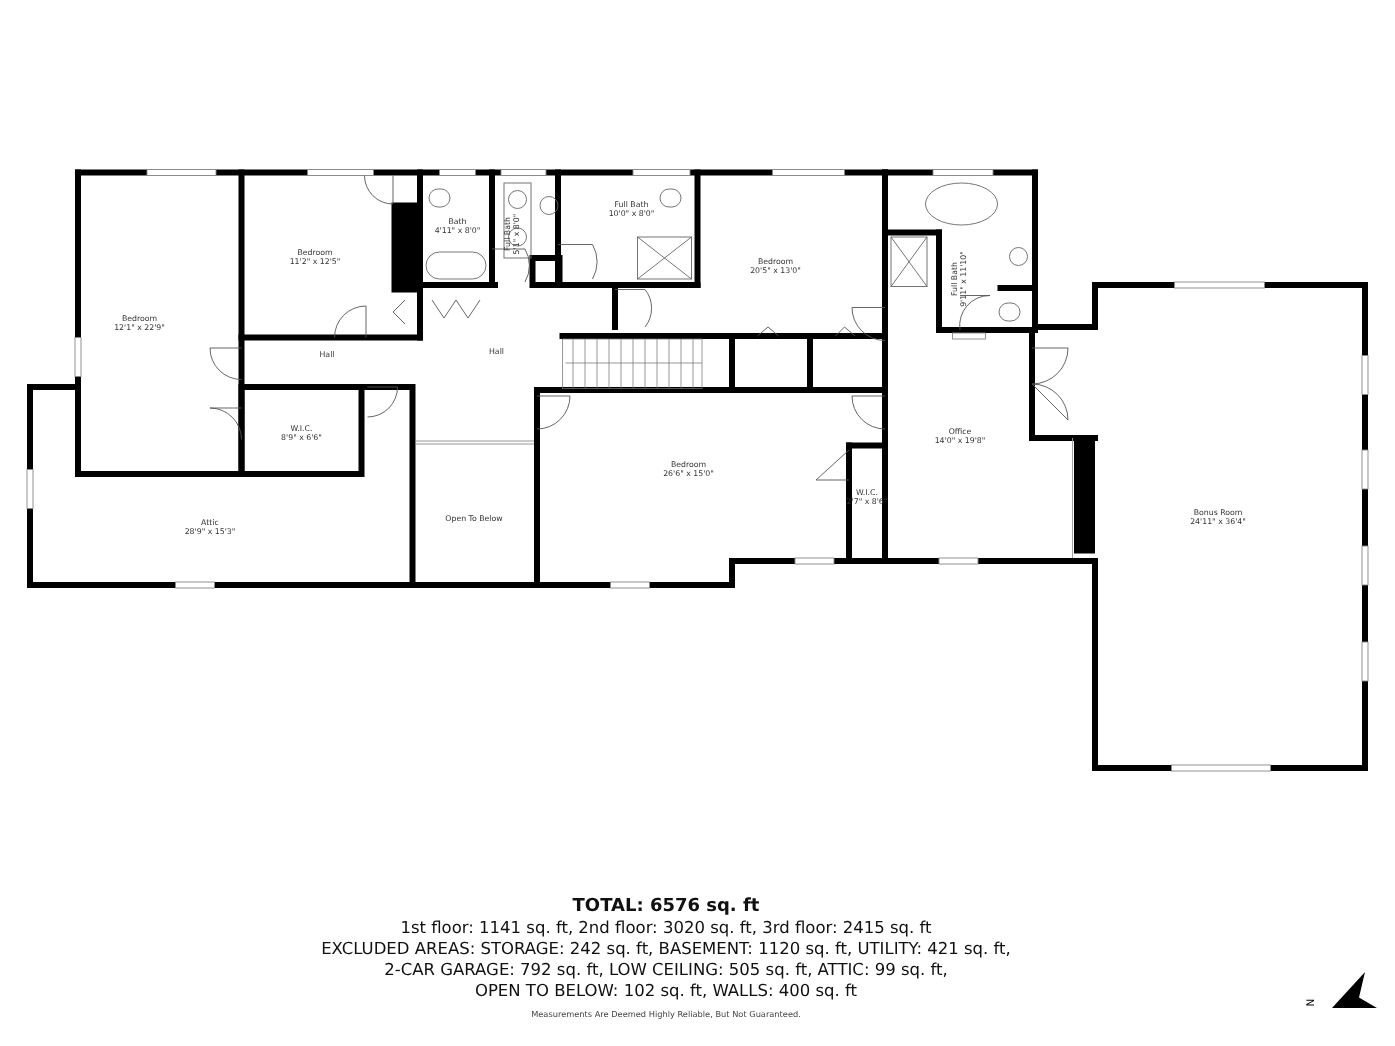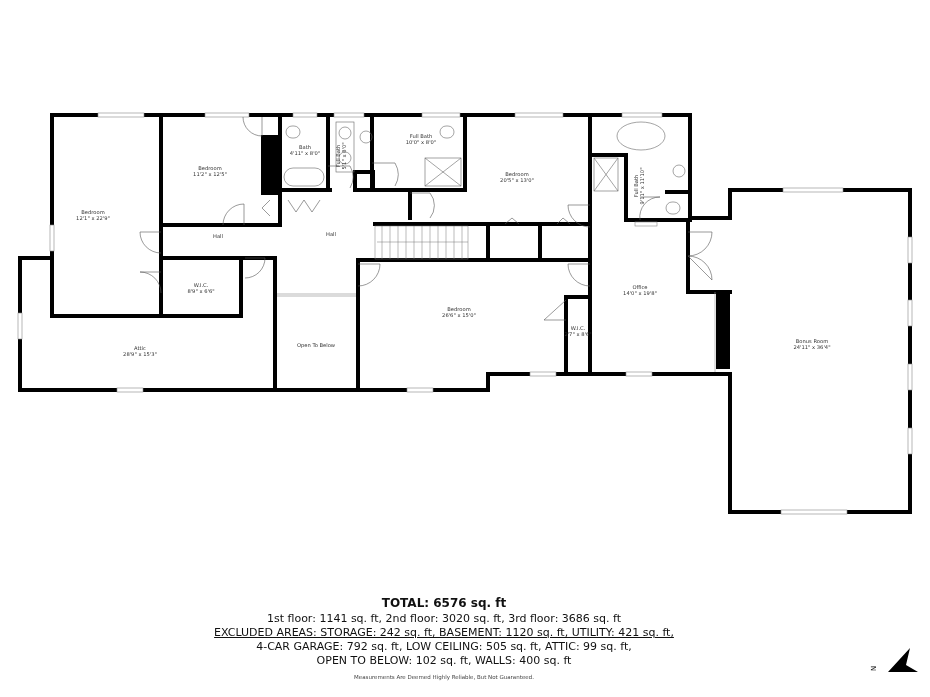--- a/index.html
+++ b/index.html
@@ -2,21 +2,21 @@
 <html><head>
 <meta charset="utf-8">
 <style>
   html, body { margin: 0; padding: 0; background: #ffffff; }
   body { width: 930px; height: 697px; position: relative; overflow: hidden; font-family: "DejaVu Sans", "Liberation Sans", sans-serif; }
   #plan { position: absolute; left: 0; top: 0; }
   .lbl { font-family: "DejaVu Sans", sans-serif; font-size: 5.2px; fill: #333; text-anchor: middle; }
   .summary { position: absolute; left: 0; width: 888px; text-align: center; color: #111; font-family: "DejaVu Sans", sans-serif; }
   .total { top: 596px; font-size: 12px; font-weight: bold; }
   .line { font-size: 11px; line-height: 15px; }
-  .l1 { top: 611px; } .l2 { top: 625px; text-decoration: underline; } .l3 { top: 639px; } .l4 { top: 653px; }
+  .l1 { top: 611px; } .l2 { top: 625px; } .l3 { top: 639px; } .l4 { top: 653px; }
   .disclaimer { top: 674px; font-size: 5.5px; color: #444; }
   .compass { position: absolute; left: 866px; top: 645px; }
 </style>
 </head>
 <body>
 
 <svg id="plan" width="930" height="600" viewBox="0 0 930 600" xmlns="http://www.w3.org/2000/svg">
   <g stroke="#000" stroke-width="4" fill="none" stroke-linecap="square">
 
     <polyline points="52,115 52,316 160,316"></polyline>
@@ -201,22 +201,22 @@
         <text class="lbl" x="640" y="295">14'0" x 19'8"</text>
       </g>
       <g>
         <text class="lbl" x="812" y="343">Bonus Room</text>
         <text class="lbl" x="812" y="349">24'11" x 36'4"</text>
       </g>
     </g>
 </svg>
 
 <div class="summary total">TOTAL: 6576 sq. ft</div>
-<div class="summary line l1">1st floor: 1141 sq. ft, 2nd floor: 3020 sq. ft, 3rd floor: 3686 sq. ft</div>
+<div class="summary line l1">1st floor: 1141 sq. ft, 2nd floor: 3020 sq. ft, 3rd floor: 2415 sq. ft</div>
 <div class="summary line l2">EXCLUDED AREAS: STORAGE: 242 sq. ft, BASEMENT: 1120 sq. ft, UTILITY: 421 sq. ft,</div>
-<div class="summary line l3">4-CAR GARAGE: 792 sq. ft, LOW CEILING: 505 sq. ft, ATTIC: 99 sq. ft,</div>
+<div class="summary line l3">2-CAR GARAGE: 792 sq. ft, LOW CEILING: 505 sq. ft, ATTIC: 99 sq. ft,</div>
 <div class="summary line l4">OPEN TO BELOW: 102 sq. ft, WALLS: 400 sq. ft</div>
 <div class="summary disclaimer">Measurements Are Deemed Highly Reliable, But Not Guaranteed.</div>
 
 <svg class="compass" width="56" height="30" viewBox="0 0 56 30">
   <text x="4" y="26" font-size="7" font-family="DejaVu Sans, sans-serif" transform="rotate(-90 7 23)">N</text>
   <polygon points="22,27 44,3 40,20 52,27" fill="#000"></polygon>
 </svg>
 
 </body></html>

